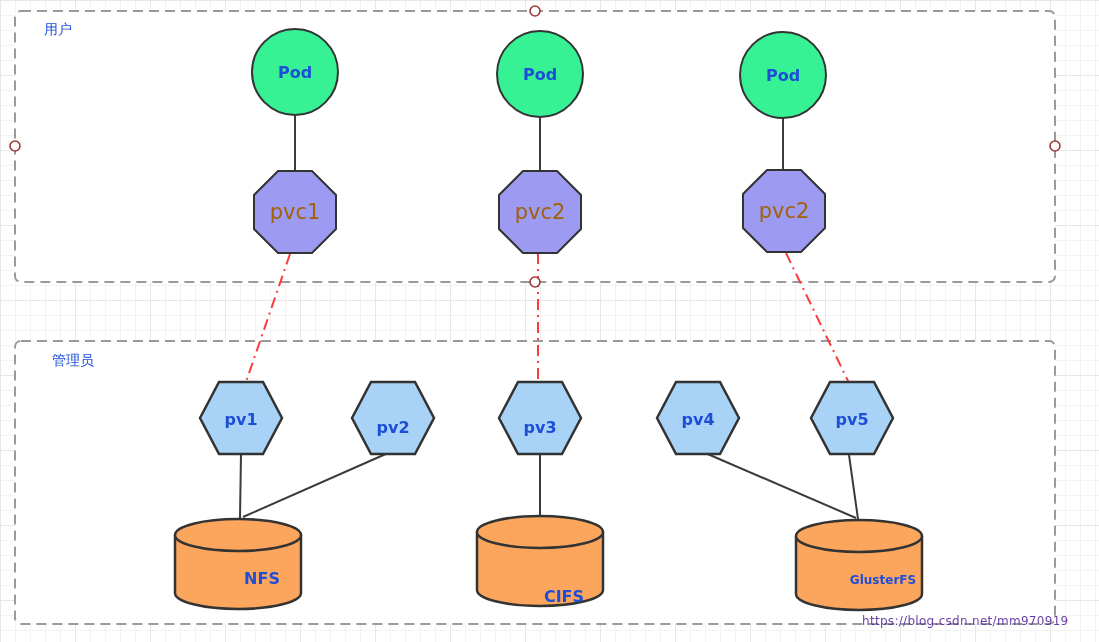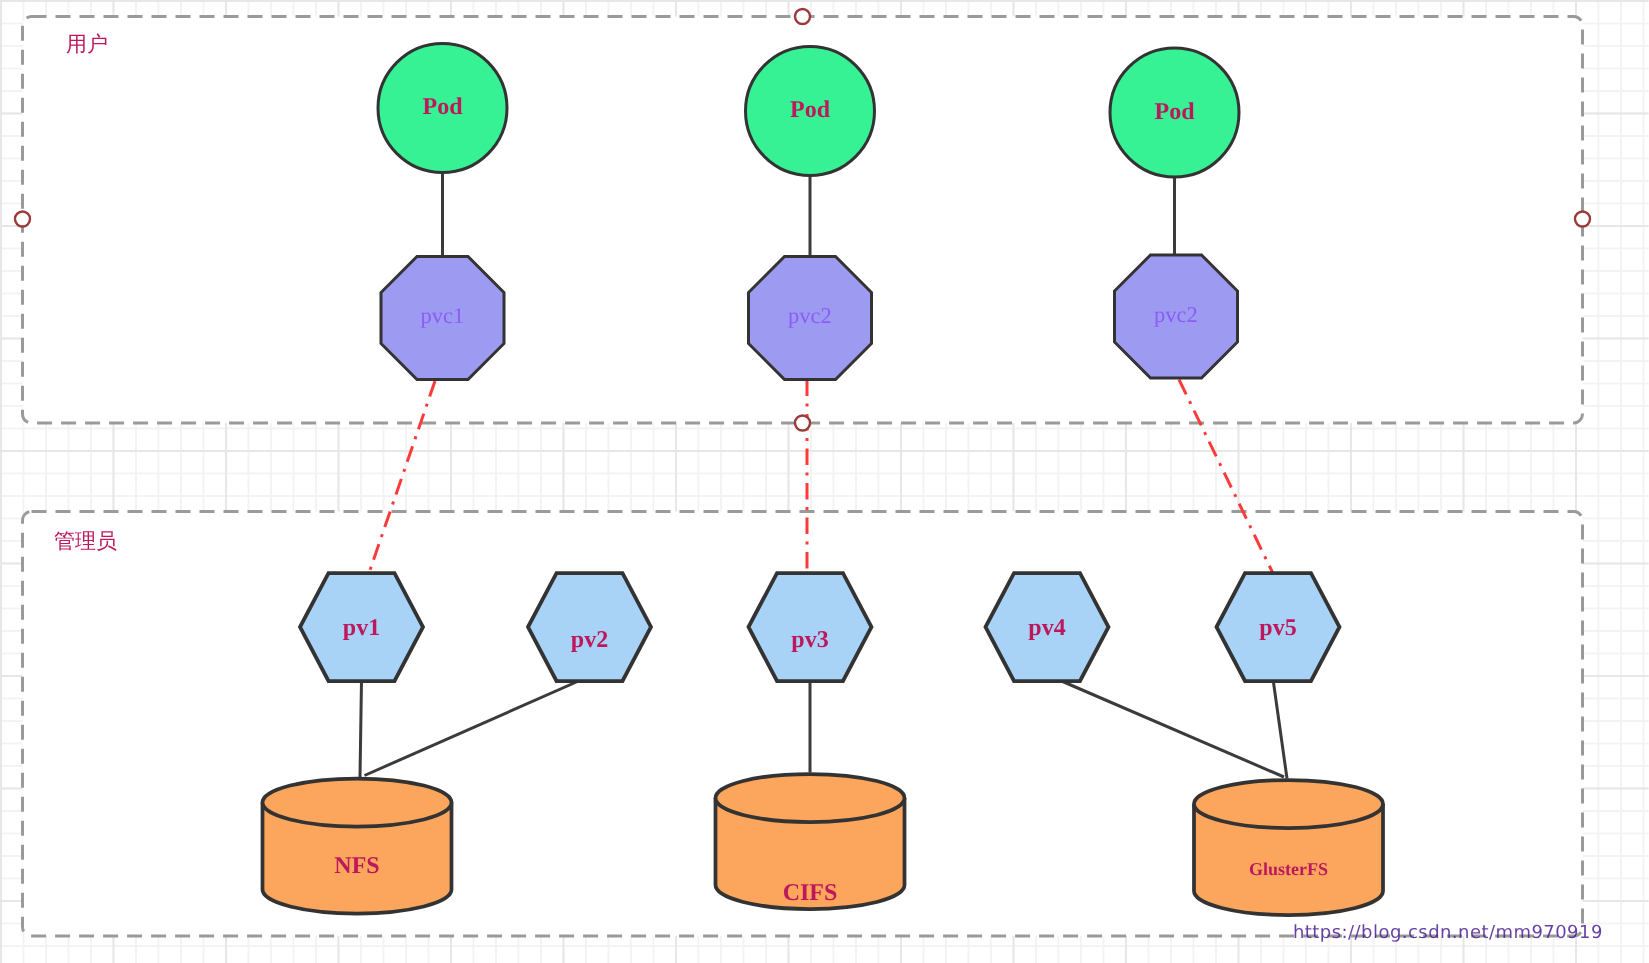--- a/index.html
+++ b/index.html
@@ -16,26 +16,26 @@
   }
   .canvas{position:absolute;inset:0;}
   svg{position:absolute;left:0;top:0;}
   .groupbox{fill:#ffffff;stroke:#9a9a9a;stroke-width:2;stroke-dasharray:10 6;}
   .edge{stroke:#3b3b3b;stroke-width:2;fill:none;}
   .claim{stroke:#fb3b3b;stroke-dasharray:11 5 2 5;}
   .node{stroke:#333333;stroke-width:2;}
   .hex{stroke-width:2.5;}
   .cyl{stroke-width:2.5;}
   .handle{fill:#ffffff;stroke:#9b3a3a;stroke-width:1.6;}
-  .lbl{position:absolute;color:#be185d;white-space:nowrap;}
-  .ctr{transform:translate(-50%,-50%);font-family:Liberation Serif, serif;}
+  .lbl{position:absolute;color:#1d4ed8;white-space:nowrap;}
+  .ctr{transform:translate(-50%,-50%);}
   .group-lbl{font-size:14px;}
   .pod-lbl,.pv-lbl,.st-lbl{font-weight:bold;font-size:16px;}
-  .pvc-lbl{font-size:15px;color:#8b5cf6;}
-  .st-lbl{font-size:16px;}
+  .pvc-lbl{font-size:21px;color:#a16207;}
+  .st-lbl{font-size:16px;margin-left:24px;}
   .glfs{font-size:12px;}
   .watermark{font-size:12px;color:#4c1d95;opacity:.85;letter-spacing:.3px;}
 </style>
 </head>
 <body>
 
 <div class="canvas">
 
   <svg width="1099" height="642" viewBox="0 0 1099 642">
 
@@ -82,21 +82,21 @@
       <ellipse class="node cyl" cx="859" cy="536" rx="63" ry="16" fill="#fba65c"></ellipse>
     </g>
 
     <circle class="handle" cx="535" cy="11" r="5"></circle>
     <circle class="handle" cx="15" cy="146" r="5"></circle>
     <circle class="handle" cx="1055" cy="146" r="5"></circle>
     <circle class="handle" cx="535" cy="282" r="5"></circle>
   </svg>
 
   <div class="lbl group-lbl" style="left:44px;top:21px">用户</div>
-  <div class="lbl group-lbl" style="left:36px;top:352px">管理员</div>
+  <div class="lbl group-lbl" style="left:52px;top:352px">管理员</div>
 
   <div class="lbl ctr pod-lbl" style="left:295px;top:72px">Pod</div>
   <div class="lbl ctr pod-lbl" style="left:540px;top:74px">Pod</div>
   <div class="lbl ctr pod-lbl" style="left:783px;top:75px">Pod</div>
 
   <div class="lbl ctr pvc-lbl" style="left:295px;top:212px">pvc1</div>
   <div class="lbl ctr pvc-lbl" style="left:540px;top:212px">pvc2</div>
   <div class="lbl ctr pvc-lbl" style="left:784px;top:211px">pvc2</div>
 
   <div class="lbl ctr pv-lbl" style="left:241px;top:419px">pv1</div>

